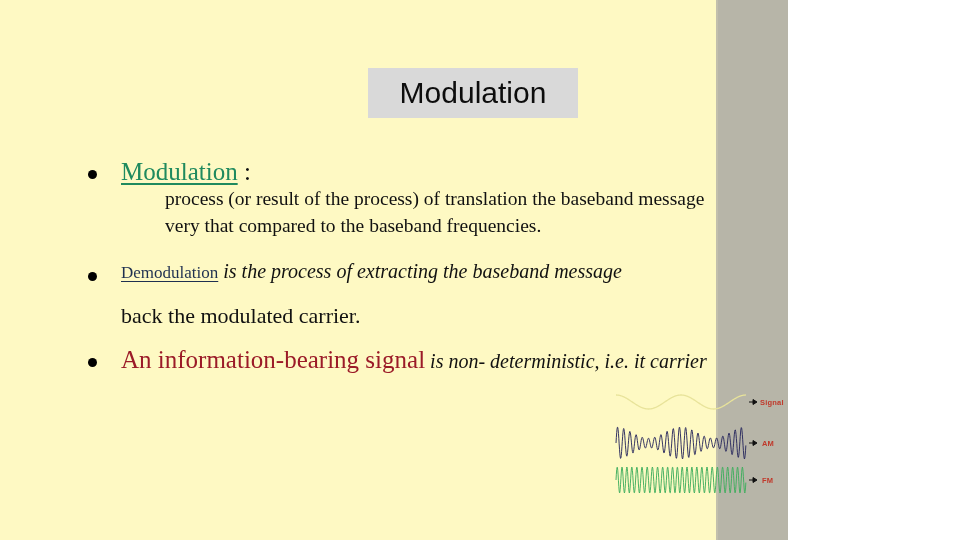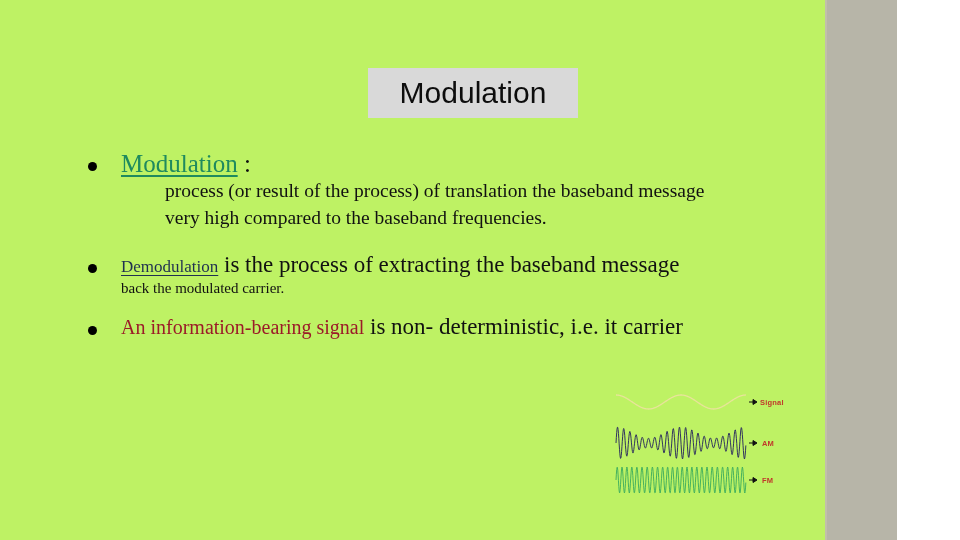--- a/index.html
+++ b/index.html
@@ -11,23 +11,23 @@
     width: 960px;
     height: 540px;
     overflow: hidden;
     font-family: "Liberation Serif", serif;
     position: relative;
   }
 
   #slide {
     position: absolute;
     left: 0; top: 0;
-    width: 897px;
+    width: 788px;
     height: 540px;
-    background: #bef264;
+    background: #fef9c3;
   }
 
   
   #right-panel {
     position: absolute;
     right: 0;
     top: 0;
     width: 70px;
     height: 540px;
     background: #b7b5a8;
@@ -52,21 +52,21 @@
     line-height: 1;
     color: #0d0d0d;
     letter-spacing: 0px;
     white-space: nowrap;
   }
 
   
   #content {
     position: absolute;
     left: 0;
-    top: 142px;
+    top: 150px;
     width: 890px;
   }
 
   .bullet-row {
     position: relative;
     display: flex;
     align-items: flex-start;
   }
   .bullet-dot {
     position: absolute;
@@ -112,35 +112,36 @@
   
   #b2 { margin-top: 21px; }
   #b2 .bullet-dot { top: 12px; }
   .hd-navy {
     font-size: 17px;
     color: #1f3050;
     text-decoration: underline;
     text-underline-offset: 3px;
   }
   .run-normal {
-    font-size: 23px;
-    color: #111111;
+    font-size: 20px;
+    color: #111111;
+    font-style: italic;
   }
   .sub-line {
     display: block;
-    margin-top: 2px;
-    font-size: 15px;
+    margin-top: 20px;
+    font-size: 22px;
     color: #111111;
   }
 
   
   #b3 { margin-top: 17px; }
   #b3 .bullet-dot { top: 12px; }
   .hd-red {
-    font-size: 20px;
+    font-size: 25px;
     color: #9b1b28;
   }
 
   
   #figure {
     position: absolute;
     left: 608px;
     top: 386px;
     width: 200px;
     height: 112px;
@@ -169,21 +170,21 @@
 
     <div class="bullet-row" id="b1">
       <span class="bullet-dot"></span>
       <div class="bullet-body">
         <span class="hd-green">Modulation</span><span class="hd-colon"> :</span>
       </div>
     </div>
 
     <div id="para1">
       <span class="cont">process (or result of the process) of  translation the baseband message</span>
-      <span class="cont">very high compared to the baseband  frequencies.</span>
+      <span class="cont">very that compared to the baseband  frequencies.</span>
     </div>
 
     <div class="bullet-row" id="b2">
       <span class="bullet-dot"></span>
       <div class="bullet-body">
         <span class="hd-navy">Demodulation</span><span class="run-normal"> is the process of extracting the  baseband message</span>
         <span class="sub-line">back the modulated carrier.</span>
       </div>
     </div>
 

